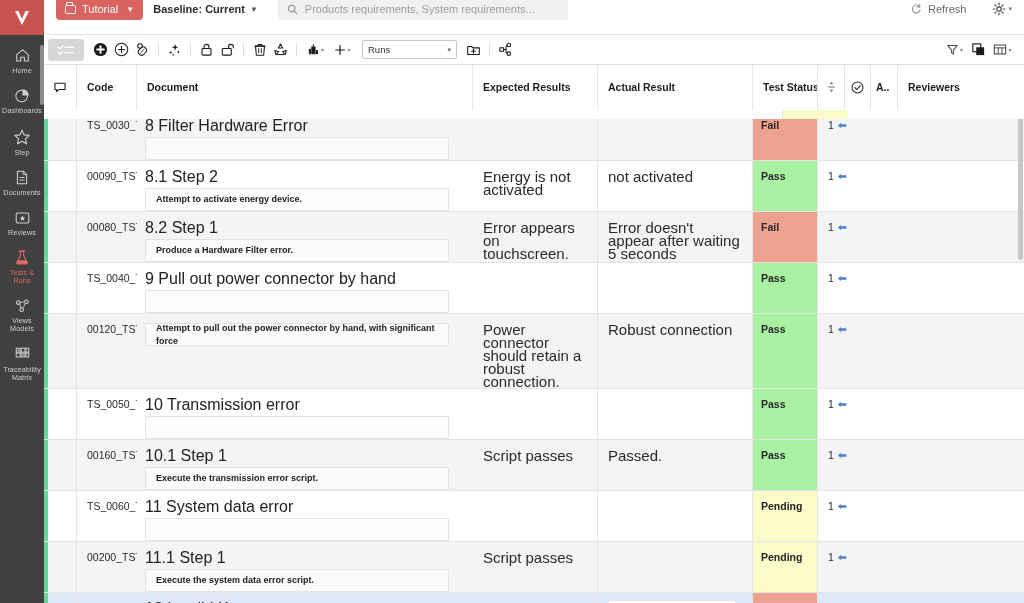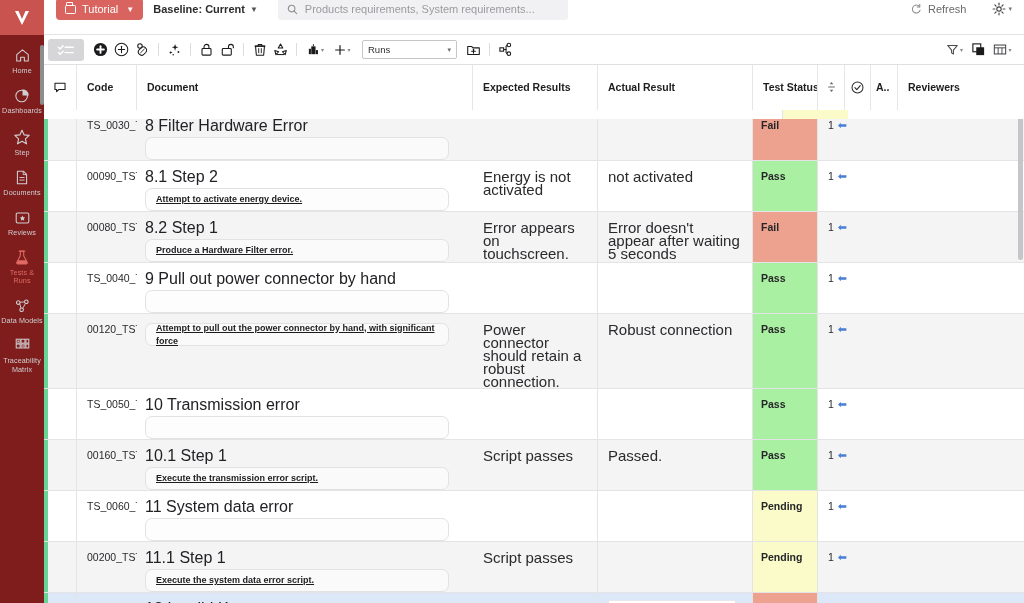--- a/index.html
+++ b/index.html
@@ -58,21 +58,21 @@
   .refresh {
     display: flex; align-items: center; gap: 6px;
     font-size: 11px; color: #6a6a6e; cursor: pointer; white-space: nowrap;
   }
   .gear-wrap { display:flex; align-items:center; gap:2px; margin-left: 16px; margin-right: 4px; cursor:pointer;}
   .gear-wrap .caret { font-size: 7px; color:#7a7a7e; }
 
   
   #sidebar {
     position: absolute; top: 35px; left: 0; width: 44px; height: 568px;
-    background: #7f1d1d; z-index: 25;
+    background: #404040; z-index: 25;
     padding-top: 6px;
     overflow: hidden;
   }
   .nav-item {
     width: 44px; padding: 6px 1px 6px 1px;
     display: flex; flex-direction: column; align-items: center; gap: 3px;
     color: #cfcfd2; cursor: pointer;
   }
   .nav-item .lbl {
     font-size: 7.2px; line-height: 8.4px; text-align: center; letter-spacing: .1px;
@@ -144,26 +144,25 @@
   .cell {
     flex: 0 0 auto; padding: 9px 10px 0 10px;
     font-size: 10.5px; color: #2a2a2d; line-height: 13px;
     border-right: 1px solid #e4e4e6;
     overflow: hidden;
   }
   .cell.code { text-align: right; padding-right: 7px; border-right: none; color: #2a2a2d;}
   .cell.doc  { border-right: none; padding-left: 8px; }
   .doc-title { font-size: 16px; color: #222226; margin-bottom: 5px; white-space: nowrap; }
   .doc-field {
-    border: 1px solid #e2e2e4; border-radius: 7px;
+    border: 1px solid #e2e2e4; border-radius: 1px;
     background: rgba(255,255,255,0.55);
     height: 23px; display: flex; align-items: center;
     padding: 0 10px; font-size: 9px; color: #1c1c1f; font-weight: bold;
     margin-right: 14px;
-    text-decoration: underline;
   }
   .row.white .doc-field { background:#fdfdfd; }
   .row.grey  .doc-field { background:#fafafa; }
   .row.selected .doc-field { background:#ffffff; border-color:#ffffff; }
   .cell.exp, .cell.act { font-size: 15px; color: #2a2a2d; }
   .act-input {
     background:#ffffff; border:1px solid #e8e8ea; border-radius:2px;
     height: 26px; margin-top:-2px; margin-right: 6px;
   }
   .cell.status {
@@ -309,21 +308,21 @@
 
   <div class="nav-item">
     <svg width="17" height="16" viewBox="0 0 20 18">
       <circle cx="5" cy="5" r="2.1" fill="none" stroke="#cfcfd2" stroke-width="1.25"></circle>
       <circle cx="14.5" cy="4" r="2.1" fill="none" stroke="#cfcfd2" stroke-width="1.25"></circle>
       <circle cx="9" cy="13.4" r="2.1" fill="none" stroke="#cfcfd2" stroke-width="1.25"></circle>
       <line x1="6.7" y1="6.2" x2="8.2" y2="11.4" stroke="#cfcfd2" stroke-width="1.1"></line>
       <line x1="7" y1="4.6" x2="12.4" y2="4.2" stroke="#cfcfd2" stroke-width="1.1"></line>
       <line x1="13.6" y1="5.9" x2="10.3" y2="11.7" stroke="#cfcfd2" stroke-width="1.1"></line>
     </svg>
-    <span class="lbl">Data Models</span>
+    <span class="lbl">Views Models</span>
   </div>
 
   <div class="nav-item">
     <svg width="17" height="17" viewBox="0 0 20 20">
       <g fill="none" stroke="#cfcfd2" stroke-width="1.2">
         <rect x="2.6" y="2.6" width="4.6" height="4.6"></rect>
         <rect x="8.3" y="2.6" width="4.6" height="4.6"></rect>
         <rect x="14" y="2.6" width="3.4" height="4.6"></rect>
         <rect x="2.6" y="8.3" width="4.6" height="4.6"></rect>
         <rect x="8.3" y="8.3" width="4.6" height="4.6"></rect>

